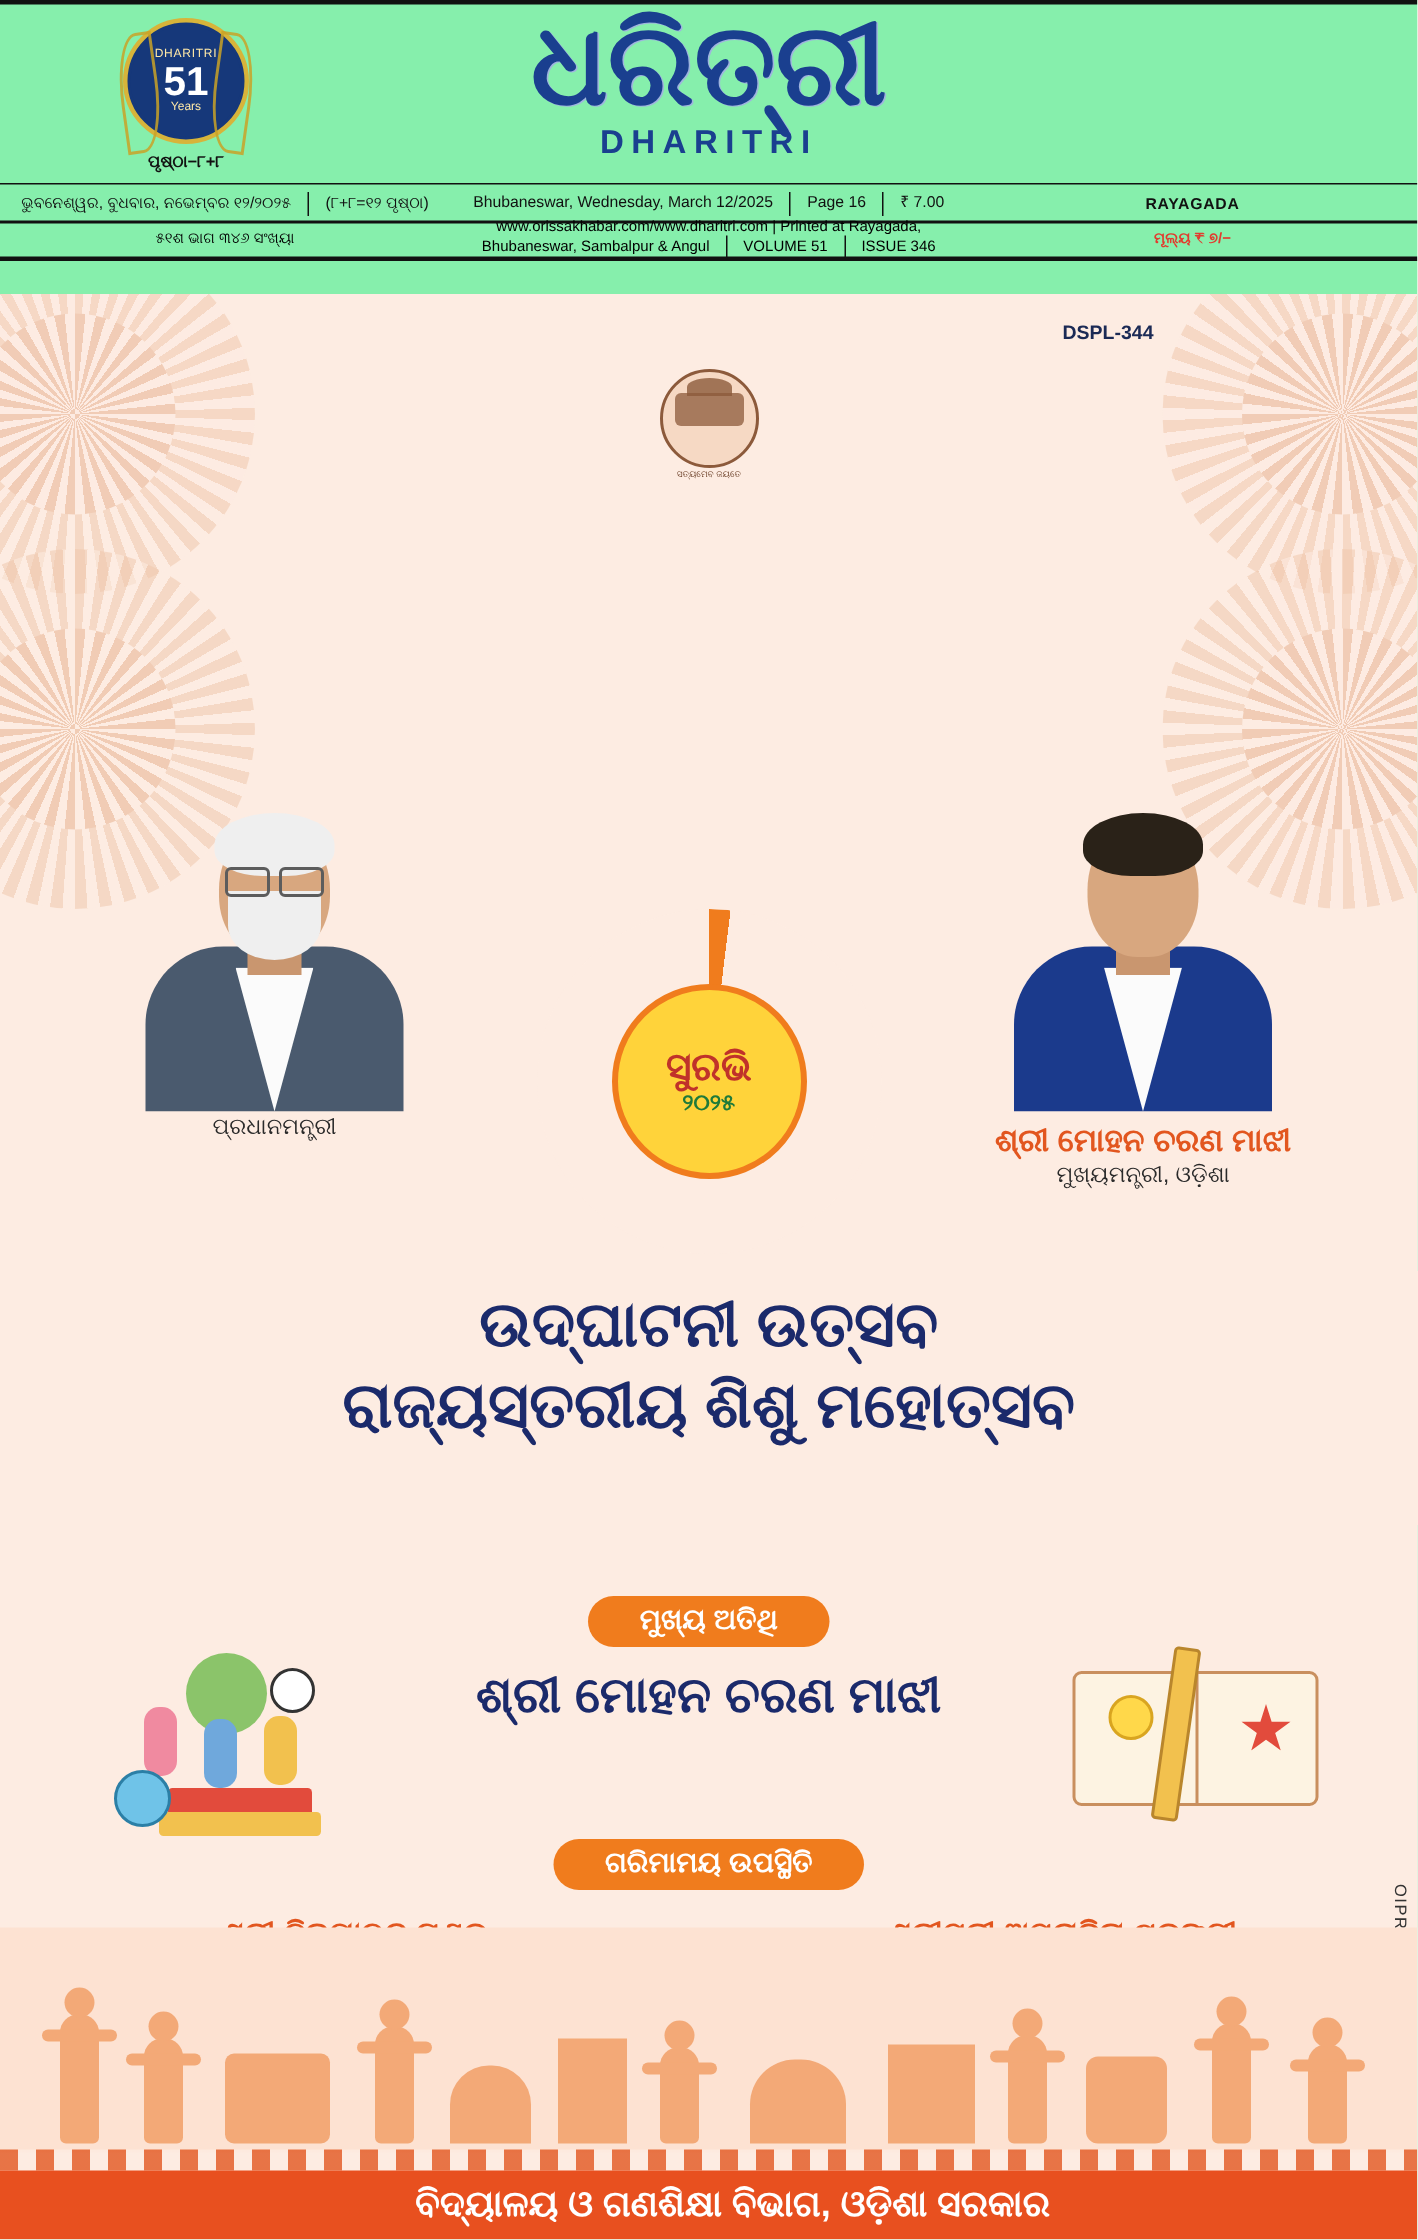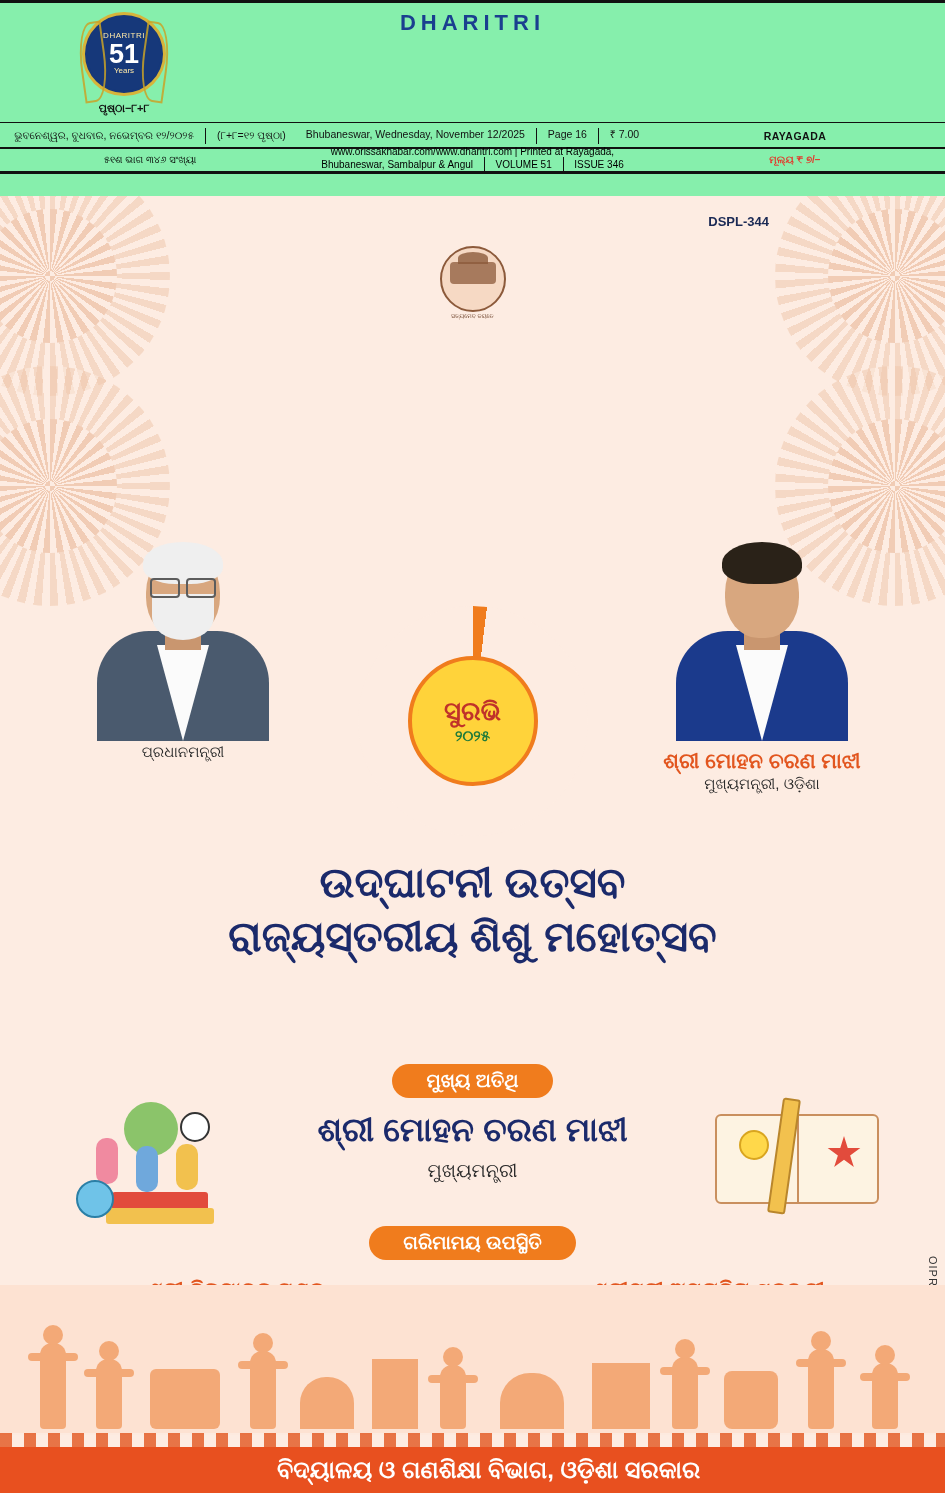--- a/index.html
+++ b/index.html
@@ -228,33 +228,34 @@
       <div class="badge-wreath"></div>
       <div class="badge-ring">
         <span class="bt">DHARITRI</span>
         <span class="bn">51</span>
         <span class="by">Years</span>
       </div>
       <div class="badge-sub">ପୃଷ୍ଠା−୮+୮</div>
     </div>
 
     <div class="mast-title">
+      <div class="mast-odia">ଧରିତ୍ରୀ</div>
       <div class="mast-en">DHARITRI</div>
     </div>
 
     <div class="mh-line mh-l1"></div>
 
     <div class="strip strip-a">
       <div class="strip-left">
         <span>ଭୁବନେଶ୍ୱର, ବୁଧବାର, ନଭେମ୍ବର ୧୨/୨୦୨୫</span>
         <span class="sep"></span>
         <span>(୮+୮=୧୨ ପୃଷ୍ଠା)</span>
       </div>
       <div class="strip-mid">
-        <span>Bhubaneswar, Wednesday, November 12/2025</span>
+        <span>Bhubaneswar, Wednesday, March 12/2025</span>
         <span class="sep"></span>
         <span>Page 16</span>
         <span class="sep"></span>
         <span>₹  7.00</span>
       </div>
       <div class="strip-right rayagada">RAYAGADA</div>
     </div>
 
     <div class="mh-line mh-l2"></div>
   </div>
@@ -340,21 +341,20 @@
       <div class="book"></div>
       <div class="bulb"></div>
       <div class="starburst"></div>
       <div class="pencil"></div>
     </div>
 
     <div class="pill-wrap pill-chief">
       <span class="pill">ମୁଖ୍ୟ ଅତିଥି</span>
     </div>
     <div class="chief-name">ଶ୍ରୀ ମୋହନ ଚରଣ ମାଝୀ</div>
-    <div class="chief-role">ମୁଖ୍ୟମନ୍ତ୍ରୀ</div>
 
     <div class="pill-wrap pill-presence">
       <span class="pill">ଗରିମାମୟ ଉପସ୍ଥିତି</span>
     </div>
 
     <div class="guests">
       <div class="row-2">
         <div class="g-cell">
           <div class="g-name">ଶ୍ରୀ ନିତ୍ୟାନନ୍ଦ ଗଣ୍ଡ</div>
           <div class="g-desc">ମନ୍ତ୍ରୀ, ବିଦ୍ୟାଳୟ ଓ ଗଣଶିକ୍ଷା, ଅନୁସୂଚିତ ଜନଜାତି ଓ ଅନୁସୂଚିତ ଜାତି ଉନ୍ନୟନ, ସଂଖ୍ୟାଲଘୁ ସମ୍ପ୍ରଦାୟ ଓ ପଛୁଆ ବର୍ଗ କଲ୍ୟାଣ ଏବଂ ସାମାଜିକ ସୁରକ୍ଷା ଓ ଭିନ୍ନକ୍ଷମ ସଶକ୍ତିକରଣ</div>

